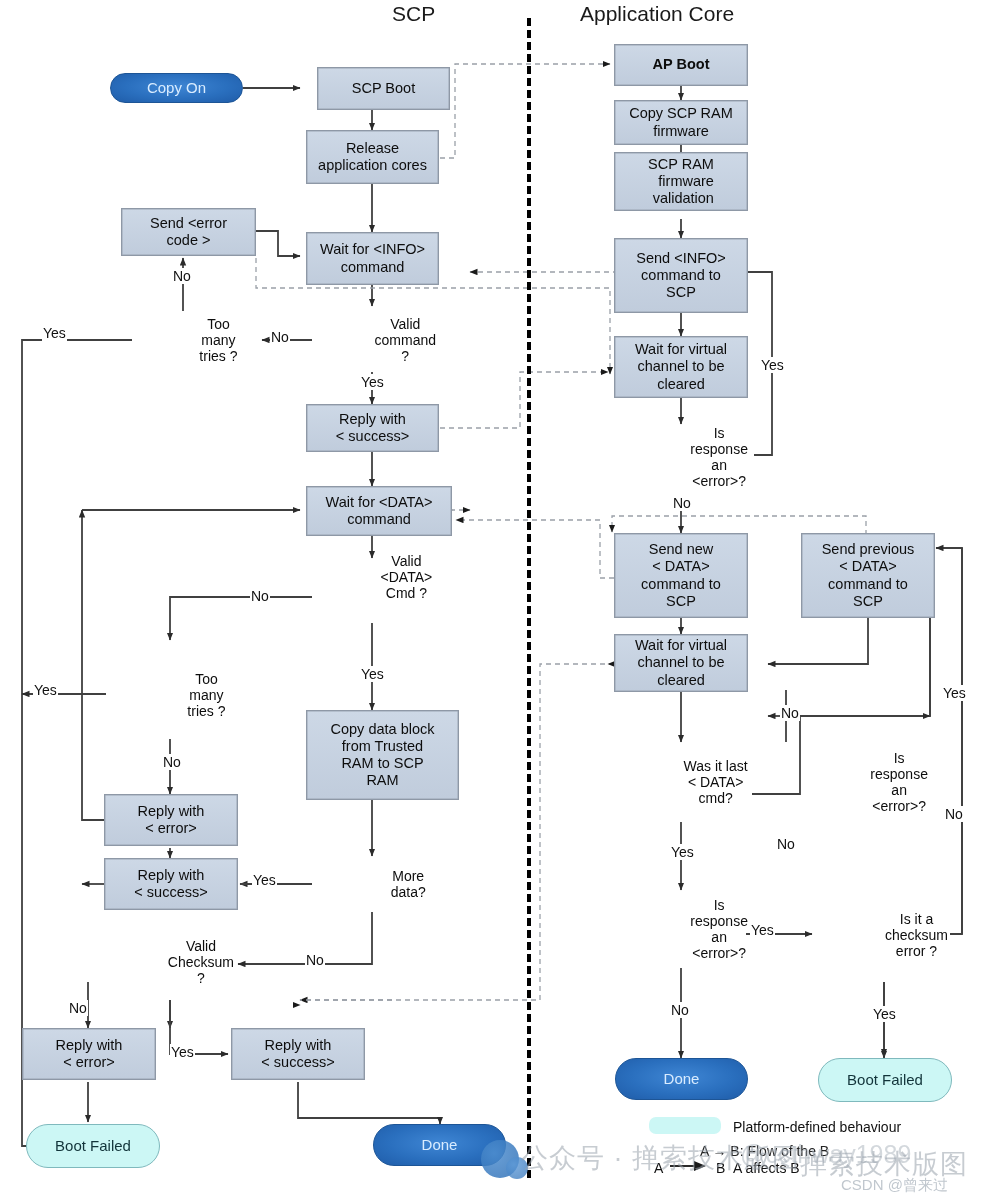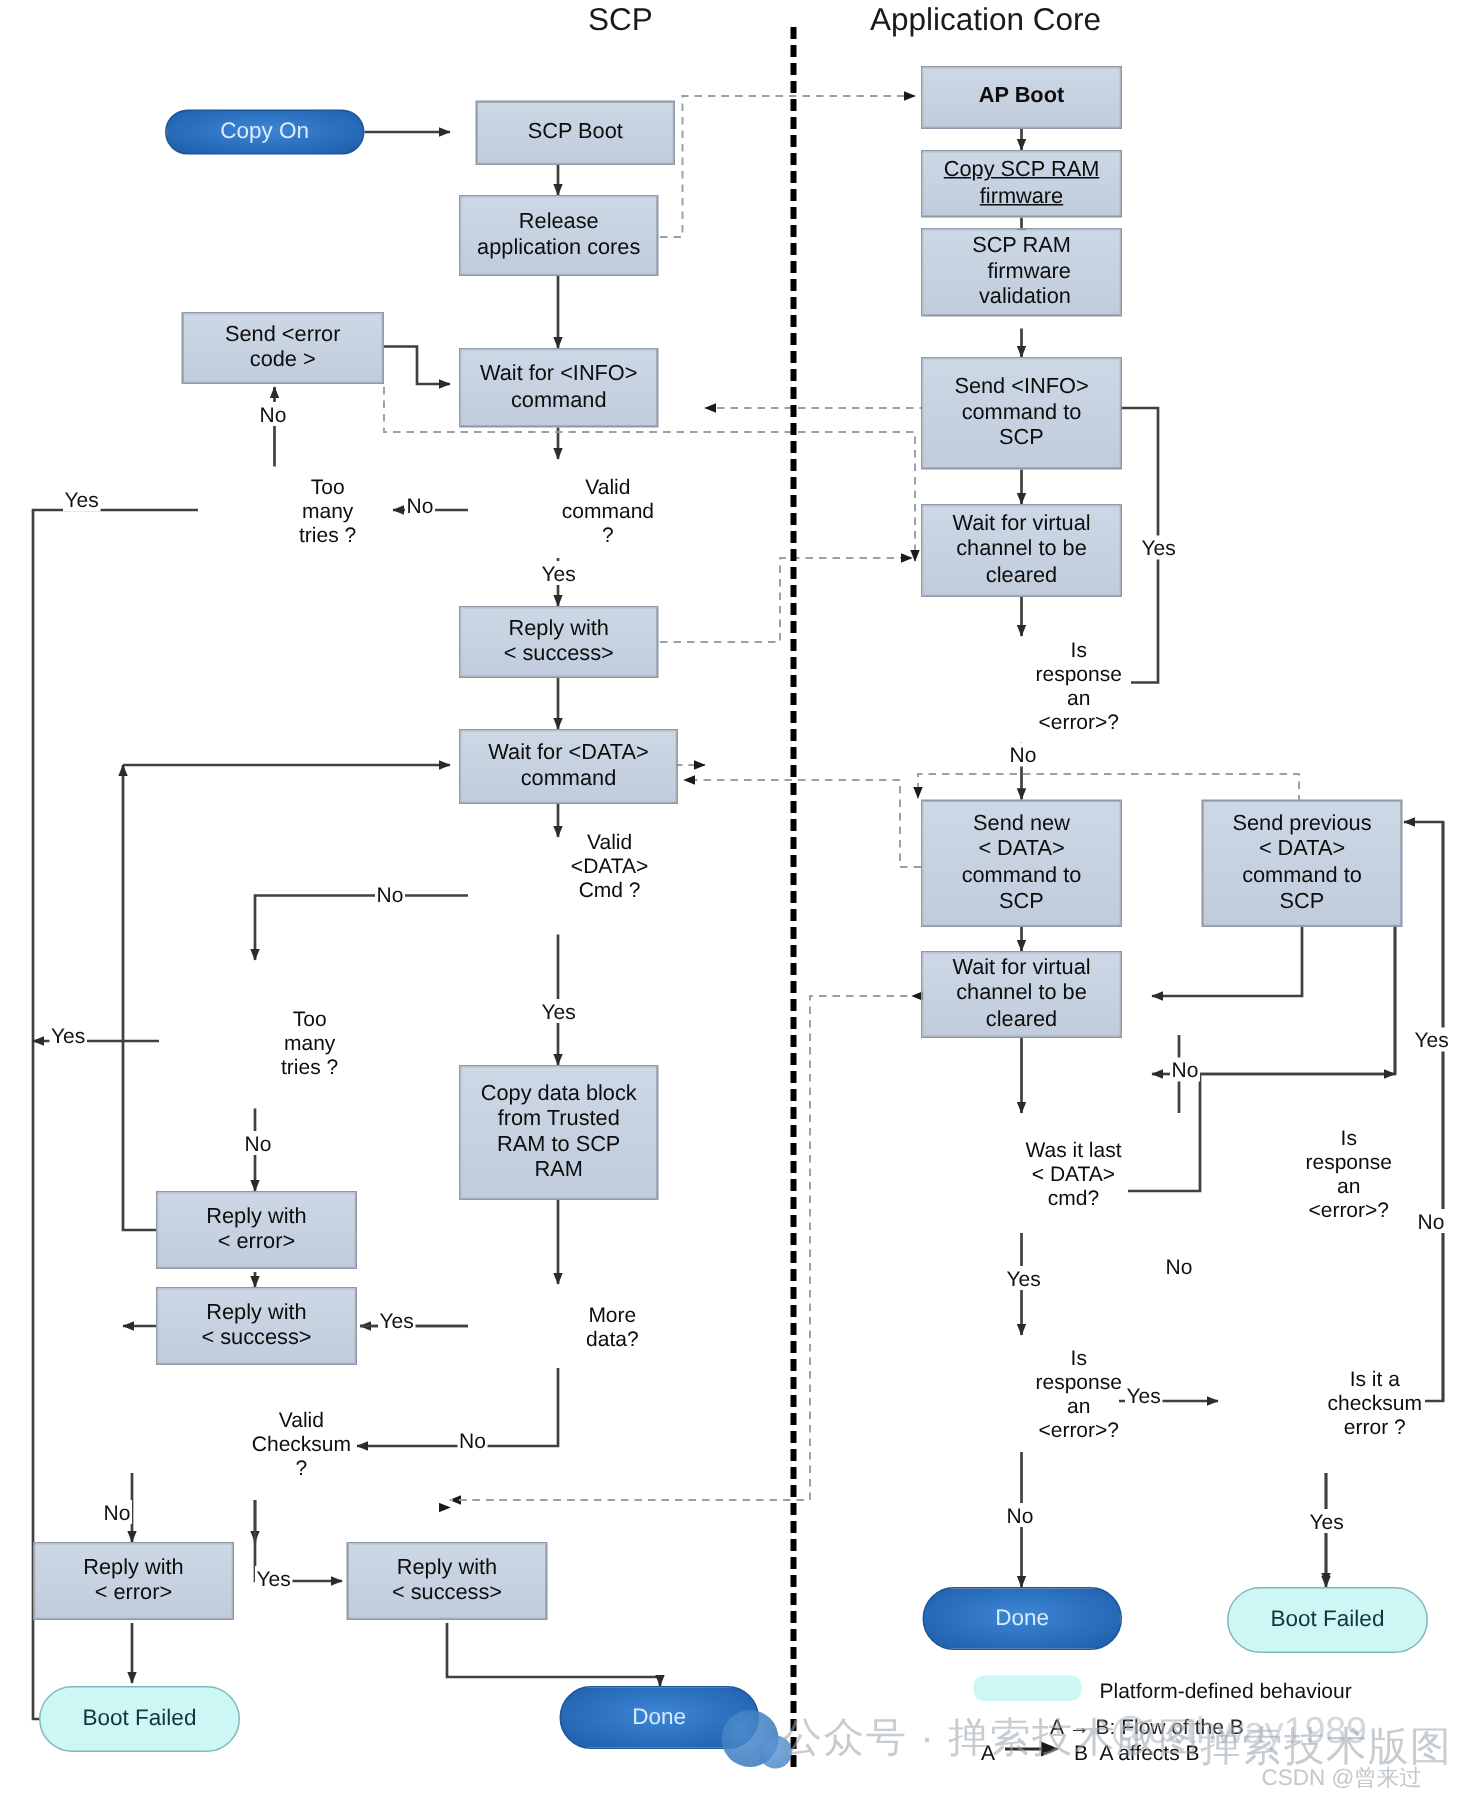--- a/index.html
+++ b/index.html
@@ -207,21 +207,21 @@
     <div class="dlabel" style="white-space:pre-line">Valid &lt;DATA&gt;
 Cmd ?</div>
   </div>
 
   <div class="dwrap" style="left:108px;top:652px;width:126px;height:86px;">
     <div class="dshape" style="left:24px;top:4px;width:78px;height:78px;"></div>
     <div class="dlabel" style="white-space:pre-line">Too many
 tries ?</div>
   </div>
 
-  <div class="node proc" style="left:306px;top:710px;width:133px;height:90px;">
+  <div class="node proc" style="left:306px;top:710px;width:153px;height:90px;">
     <span style="white-space:pre-line">Copy data block
 from Trusted
 RAM to SCP
 RAM</span>
   </div>
 
   <div class="node proc" style="left:104px;top:794px;width:134px;height:52px;">
     <span style="white-space:pre-line">Reply with
 &lt; error&gt;</span>
   </div>
@@ -257,21 +257,21 @@
   </div>
 
   <div class="node pill-blue" style="left:373px;top:1124px;width:133px;height:42px;">
     <span>Done</span>
   </div>
 
   <div class="node proc" style="left:614px;top:44px;width:134px;height:42px;font-weight:bold;">
     <span>AP Boot</span>
   </div>
 
-  <div class="node proc" style="left:614px;top:100px;width:134px;height:45px;text-decoration:underline;">
+  <div class="node proc" style="left:614px;top:100px;width:134px;height:45px;">
     <span style="white-space:pre-line">Copy SCP RAM
 firmware</span>
   </div>
 
   <div class="node proc" style="left:614px;top:152px;width:134px;height:59px;text-align:right;">
     <span style="white-space:pre-line">SCP RAM
 firmware
 validation</span>
   </div>
 

